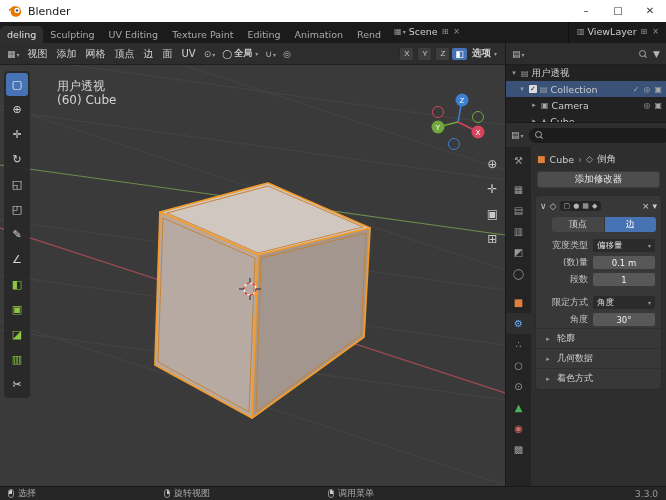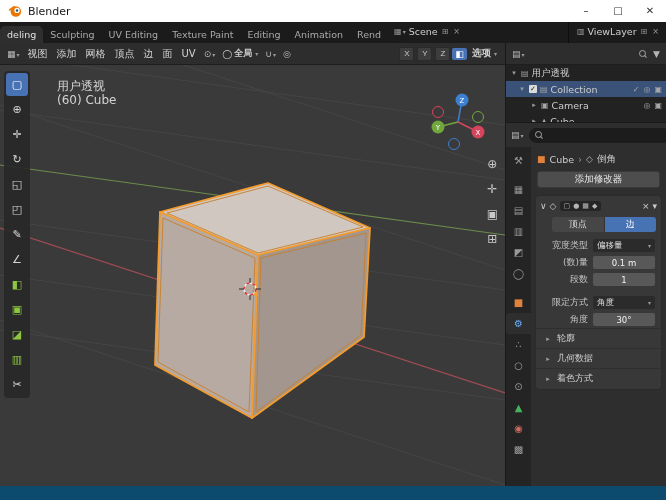--- a/index.html
+++ b/index.html
@@ -413,14 +413,29 @@
           </div>
           <div class="sect">
             <span class="tri">▸</span>
             <span>着色方式</span>
           </div>
         </div>
       </div>
     </div>
   </div>
 
+  <div class="statusbar">
+    <span class="sb-group">
+      <span class="mouse l"></span>
+      <span>选择</span>
+    </span>
+    <span class="sb-group sb2">
+      <span class="mouse m"></span>
+      <span>旋转视图</span>
+    </span>
+    <span class="sb-group sb3">
+      <span class="mouse r"></span>
+      <span>调用菜单</span>
+    </span>
+    <span class="sb-version">3.3.0</span>
+  </div>
 
 </div>
 
 </body></html>

